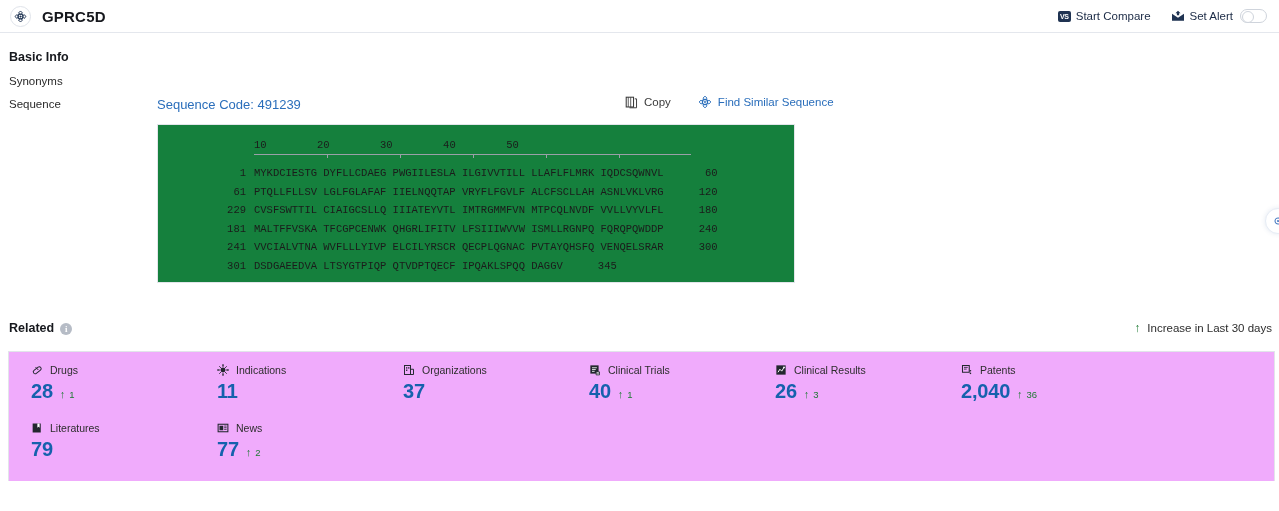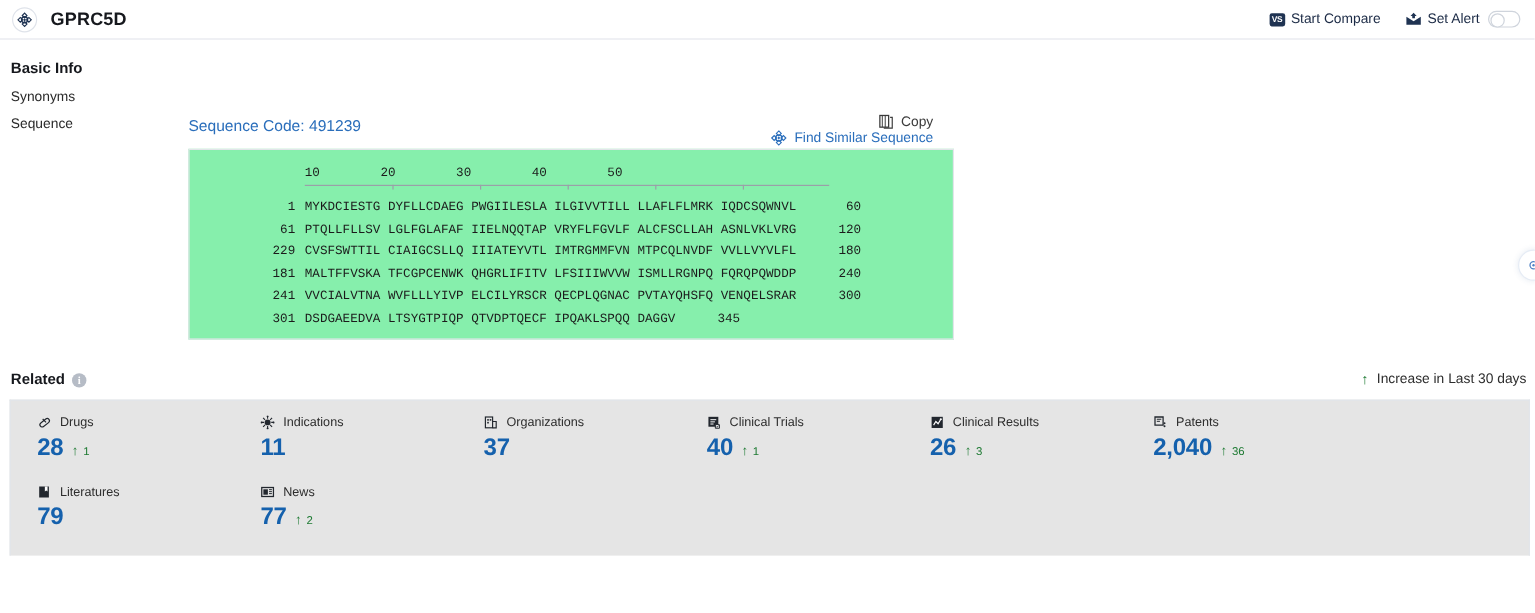--- a/index.html
+++ b/index.html
@@ -114,40 +114,39 @@
     align-items: center;
     position: relative;
   }
   .seq-code {
     font-size: 13px;
     color: #2a6ebb;
     cursor: pointer;
   }
   .seq-head-actions {
     position: absolute;
-    left: 458px;
+    left: 468px;
     top: -2px;
     display: flex;
-    align-items: flex-end;
-    flex-direction: column;
+    align-items: center;
   }
   .seq-action {
     display: flex; align-items: center;
     font-size: 11.5px;
     cursor: pointer;
     margin-left: 27px;
   }
   .seq-action.dark { color: #3b3b3b; margin-left: 0; }
   .seq-action.blue { color: #2a6ebb; }
   .seq-action .lbl { margin-left: 6px; }
 
   .seq-box {
     margin-top: 12px;
     border: 1px solid #e2e5ea;
-    background: #86efac;
+    background: #15803d;
     width: 638px;
     height: 159px;
     padding: 14px 0 0 0;
     font-family: "Liberation Mono", monospace;
     position: relative;
   }
   .ruler {
     font-size: 10.5px;
     color: #1b1b1b;
     letter-spacing: 0px;
@@ -187,21 +186,21 @@
     flex: 0 0 auto;
     margin-left: 20px;
     width: 34px;
     text-align: right;
   }
 
   
   .related-bar {
     display: flex;
     align-items: flex-end;
-    margin-top: 26px;
+    margin-top: 38px;
     padding-left: 1px;
   }
   .related-title { font-size: 12.5px; font-weight: bold; color: #16181d; }
   .info-icon {
     width: 12px; height: 12px;
     border-radius: 50%;
     background: #b6bcc6;
     color: #fff;
     font-size: 9px;
     font-weight: bold;
@@ -213,24 +212,24 @@
   .related-legend {
     margin-left: auto;
     font-size: 11.5px;
     color: #2d2d2d;
     display: flex; align-items: center;
     padding-right: 3px;
   }
   .up-arrow { color: #1d7a32; font-weight: bold; font-size: 12px; margin-right: 7px; }
 
   .cards {
-    margin-top: 10px;
+    margin-top: 16px;
     border: 1px solid #e2e5ea;
     border-bottom: none;
-    background: #e5e5e5;
+    background: #f0abfc;
     height: 130px;
     display: flex;
     flex-wrap: wrap;
     align-content: flex-start;
     padding: 12px 0 0 0;
   }
   .card {
     width: 186px;
     flex: 0 0 186px;
     padding-left: 22px;

